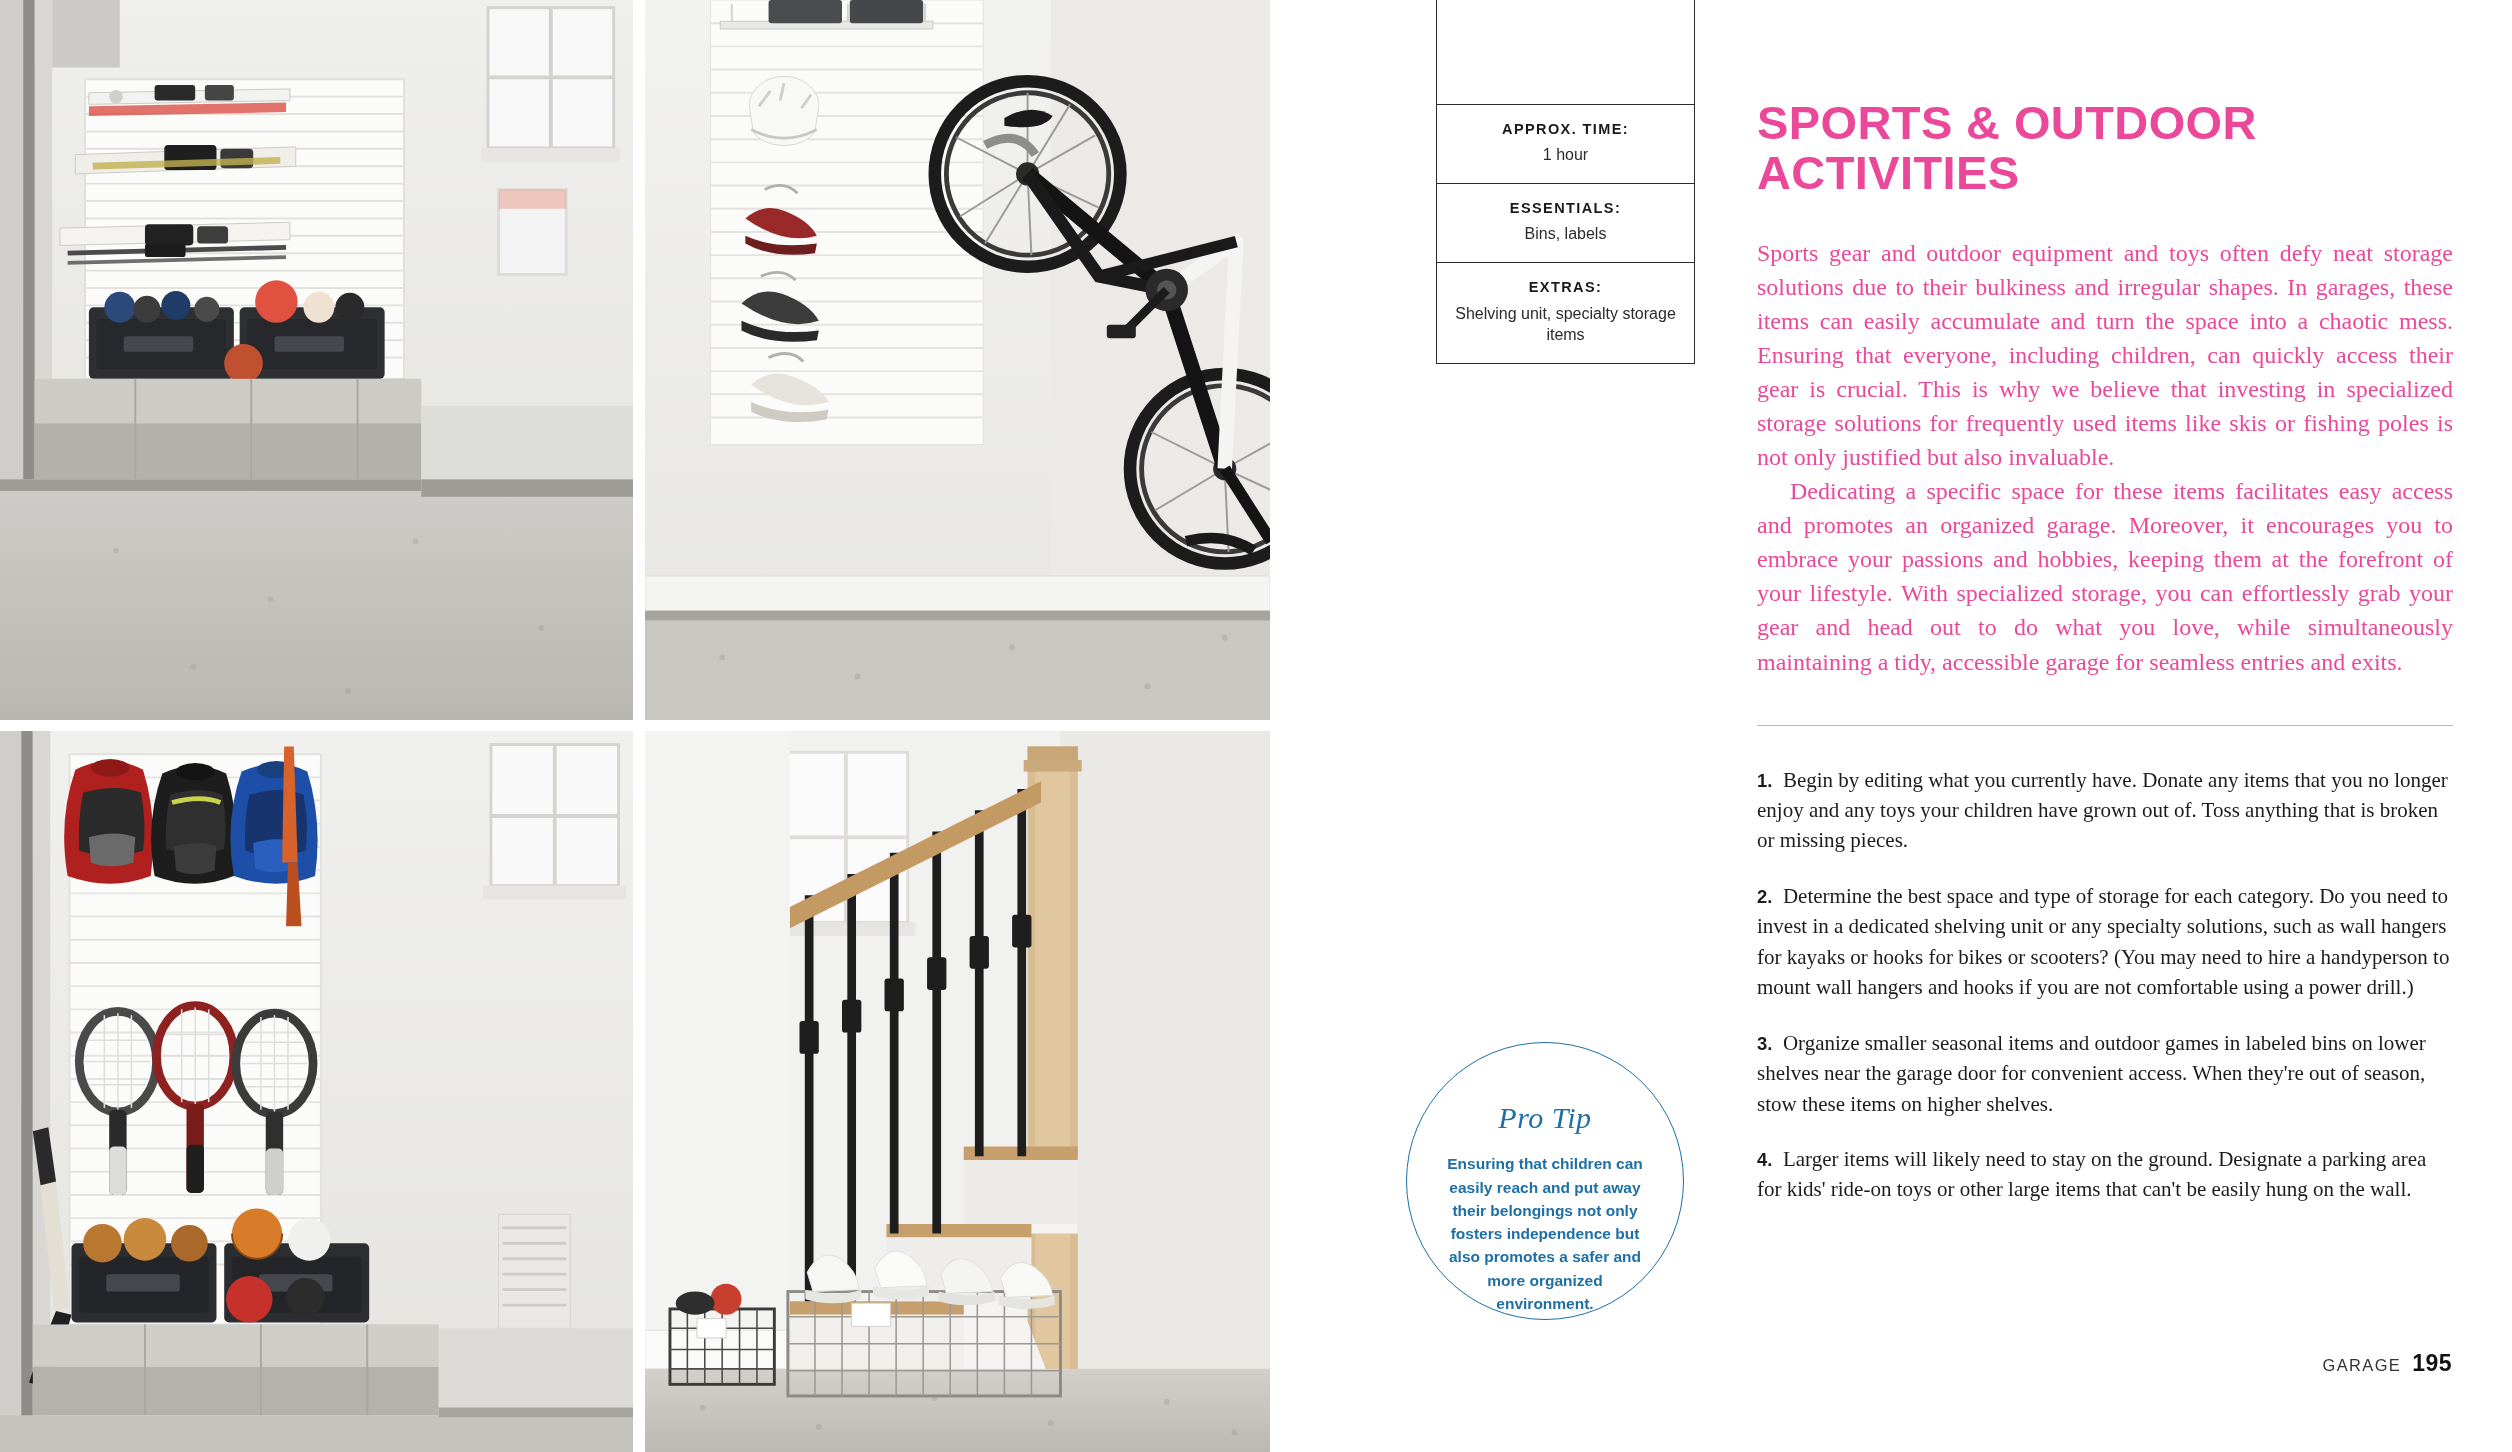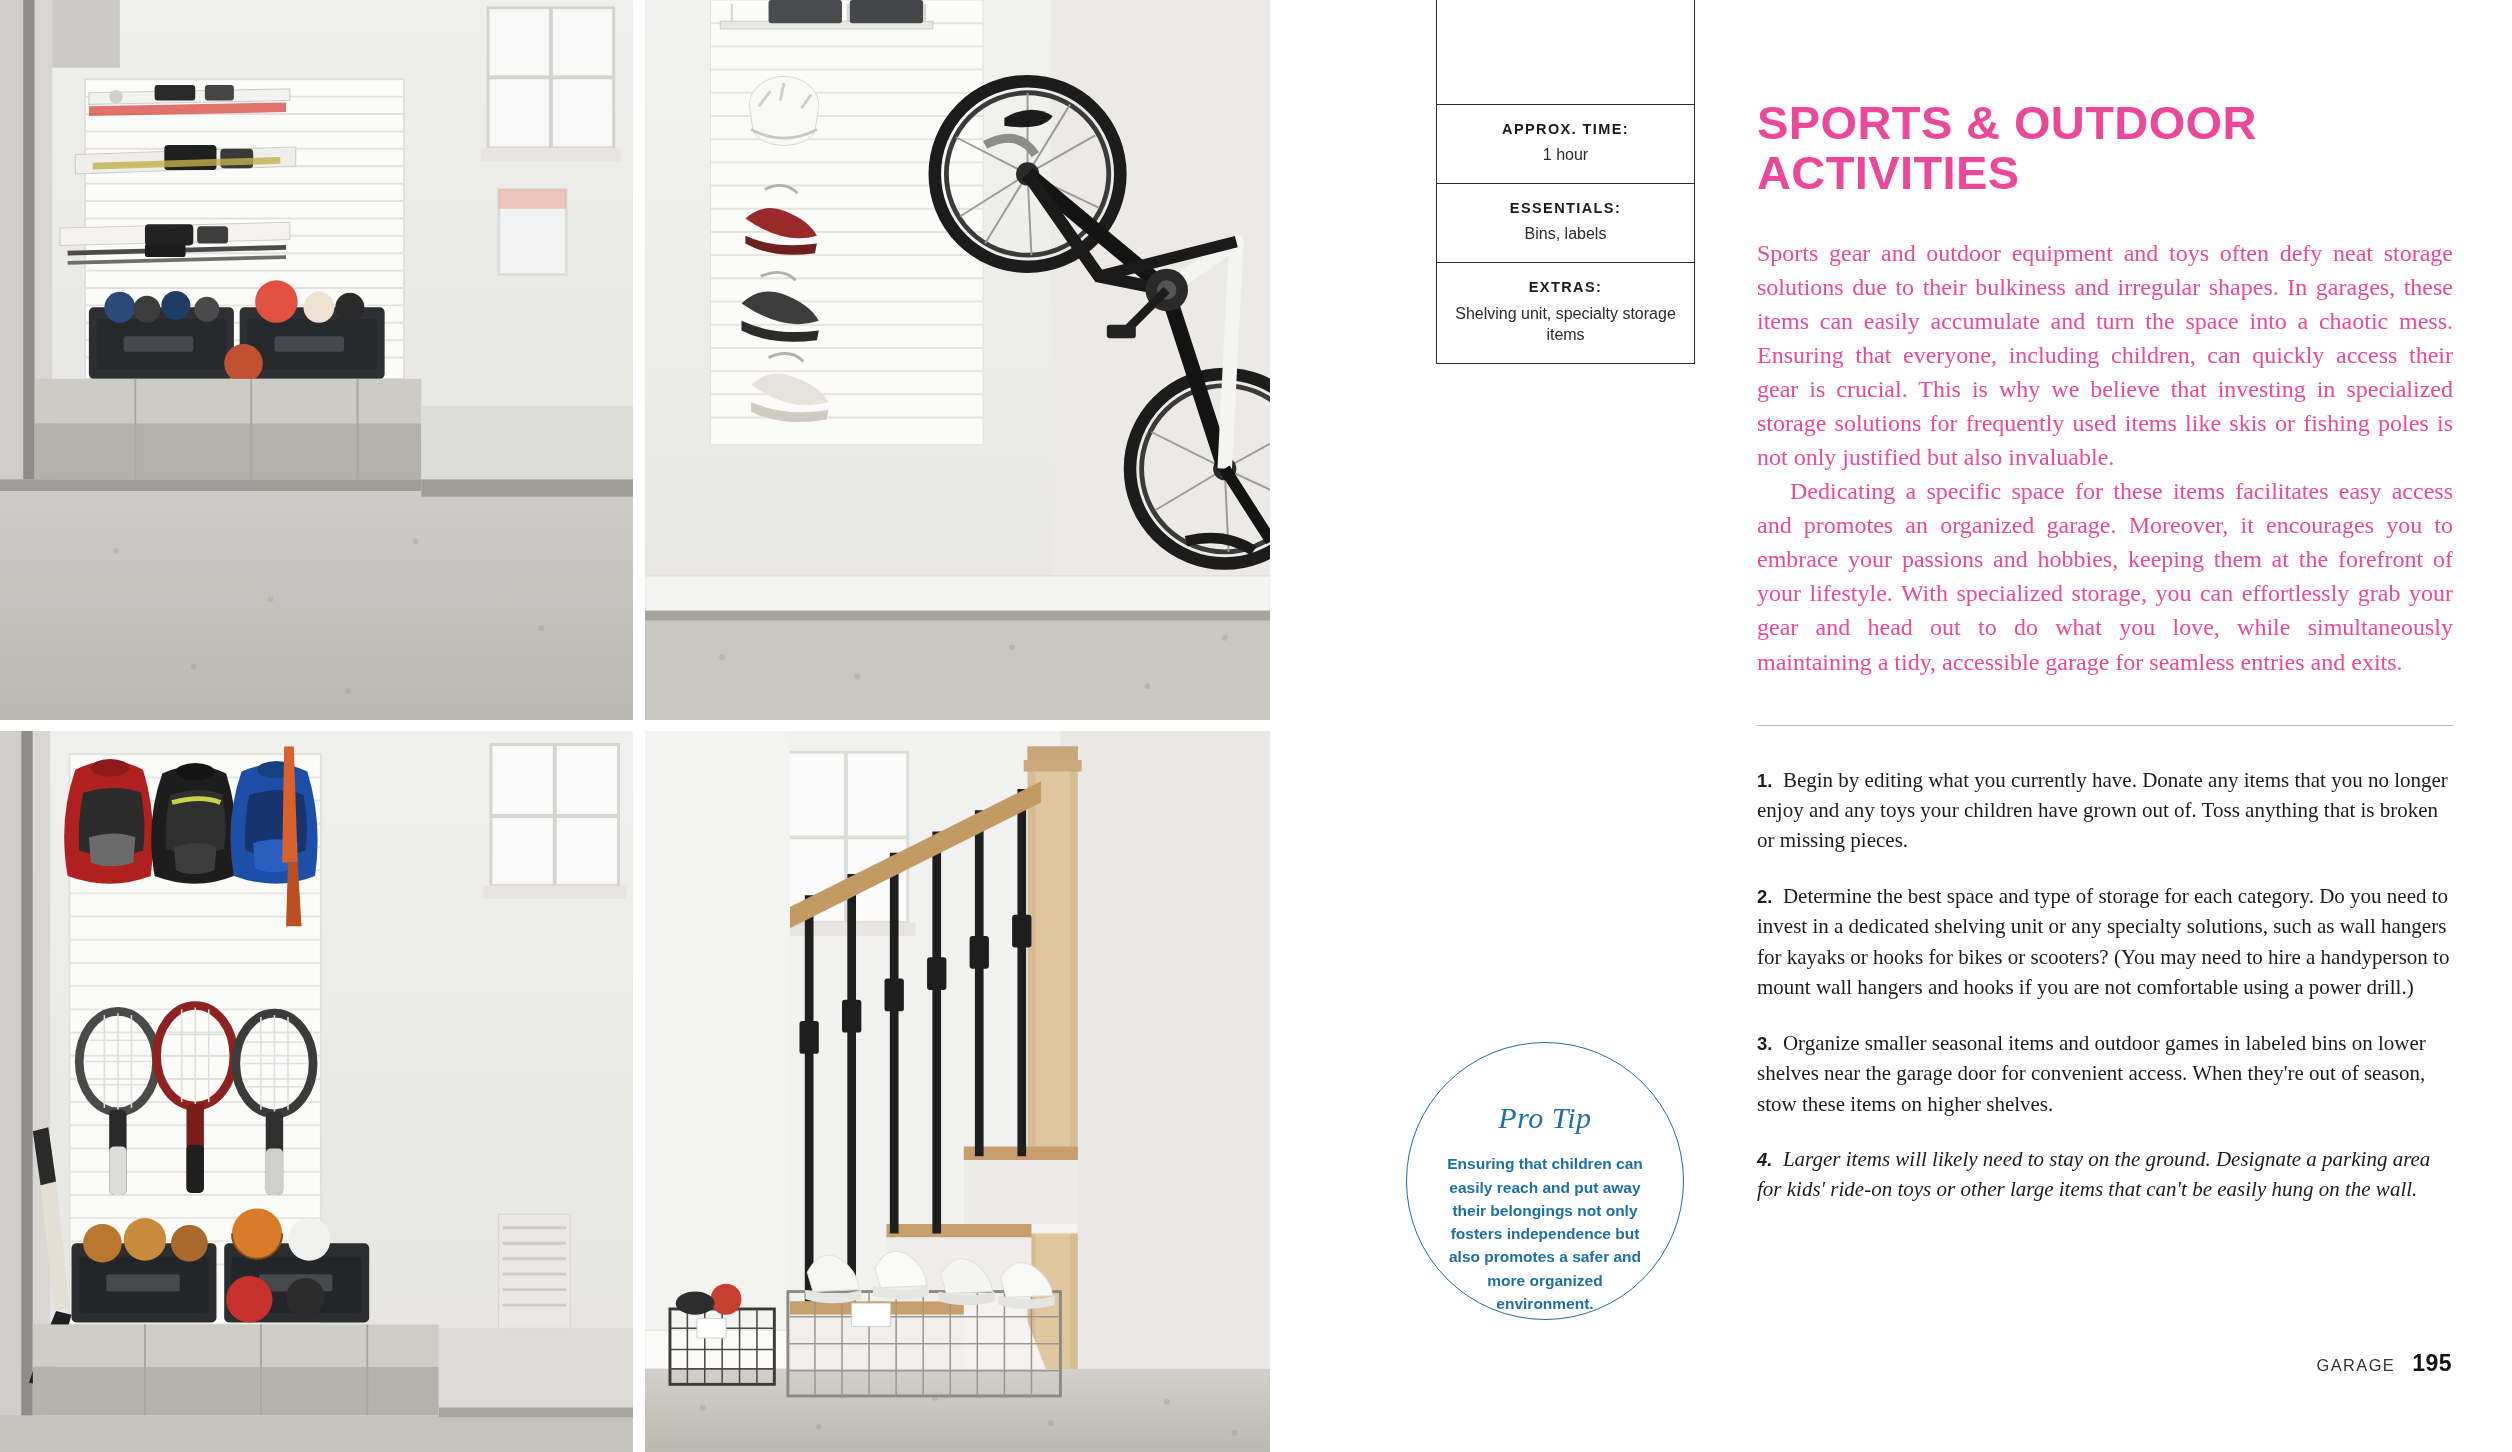--- a/index.html
+++ b/index.html
@@ -105,21 +105,21 @@
     width: 100%;
   }
 
   .step {
     font-size: 21px;
     line-height: 1.45;
     margin: 0 0 25px 0;
     text-align: left;
     color: #1c1c1c;
   }
-  .step:last-child { margin-bottom: 12px; font-style: italic; }
+  .step:last-child { margin-bottom: 12px; }
   .step-num {
     font-family: "Liberation Sans", sans-serif;
     font-weight: bold;
     font-size: 18.4px;
     margin-right: 10.6px;
   }
 
   
   .pro-tip {
     position: absolute;
@@ -158,21 +158,21 @@
   .footer {
     position: absolute;
     right: 60px;
     bottom: 75px;
     font-family: "Liberation Sans", sans-serif;
     font-size: 16.4px;
     letter-spacing: 1.4px;
     color: #333;
     display: flex;
     align-items: baseline;
-    gap: 17px;
+    gap: 11px;
   }
   .folio {
     font-weight: bold;
     font-size: 23px;
     color: #111;
     letter-spacing: 0.5px;
   }
 </style>
 </head>
 <body>

